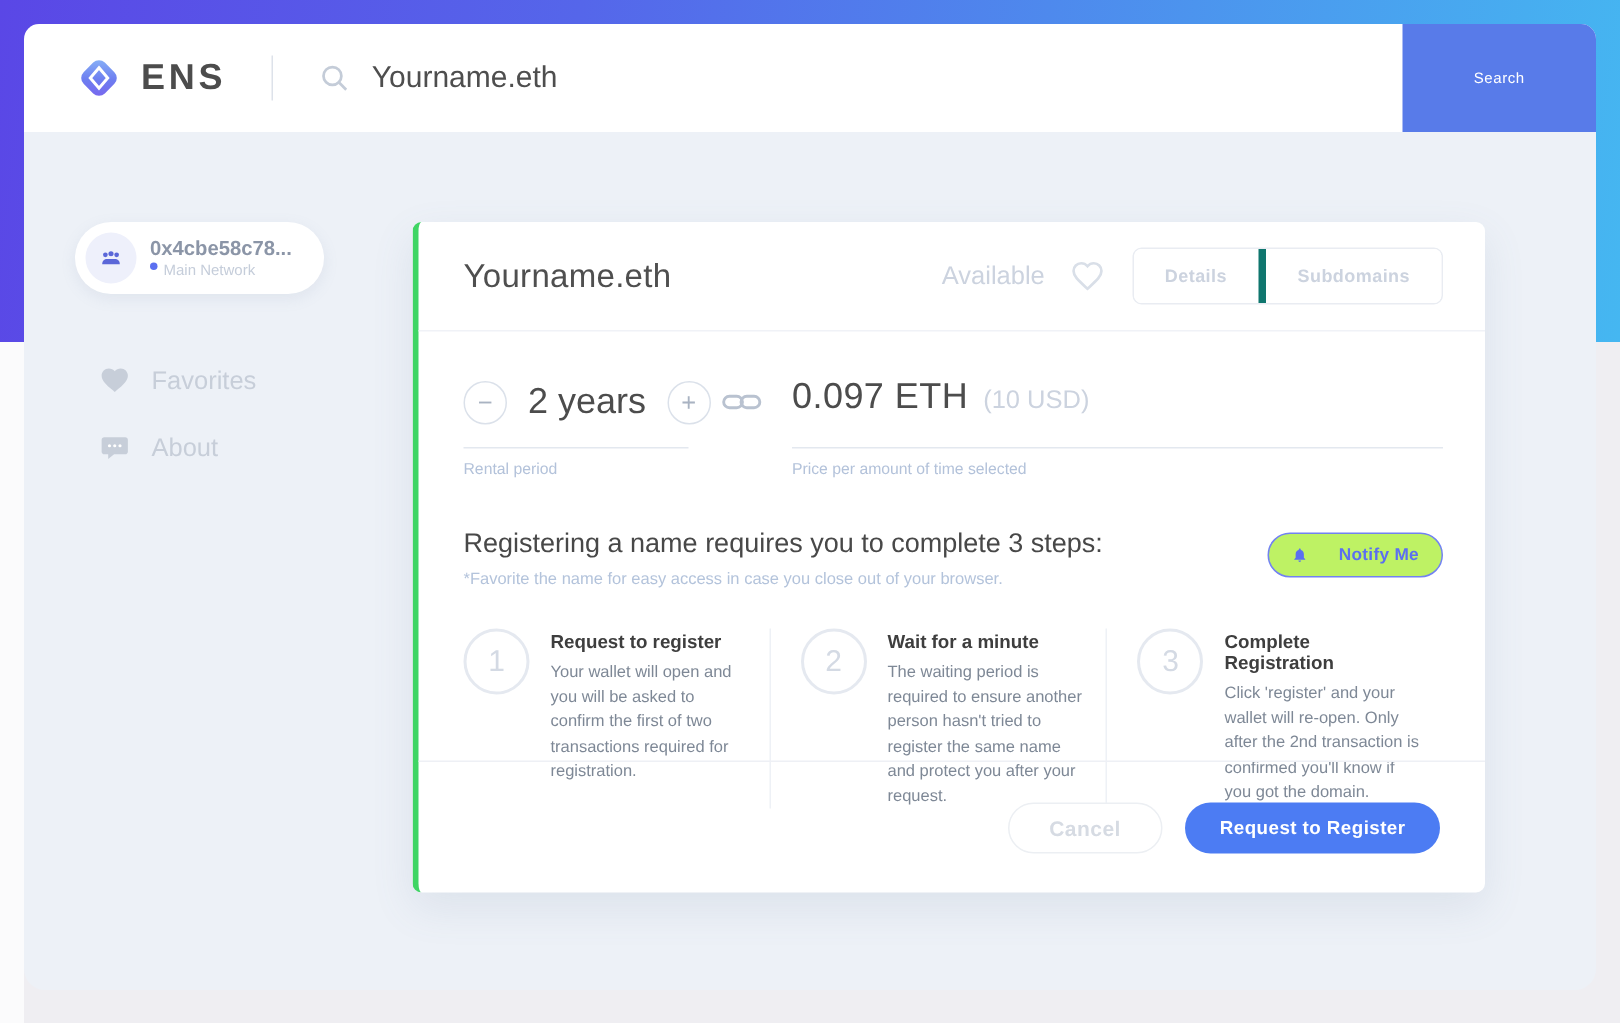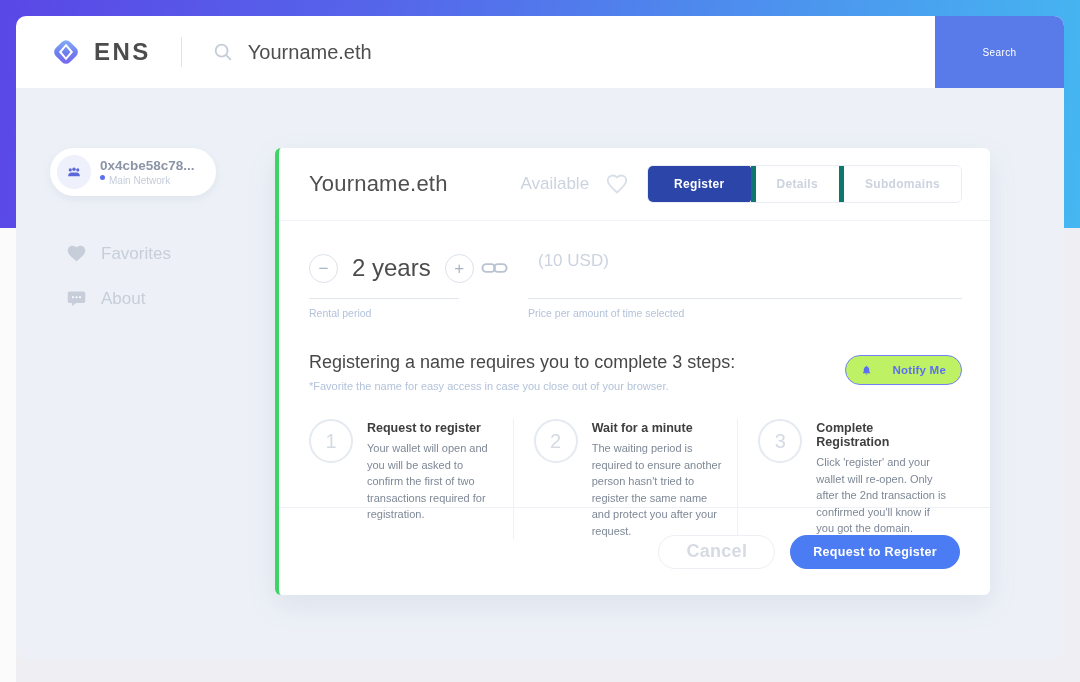--- a/index.html
+++ b/index.html
@@ -94,21 +94,21 @@
   .step + .step { border-left:1px solid #eef1f6; padding-left:20px; }
   .step-circle { width:44px; height:44px; border-radius:50%; border:2px solid #e5e9f0; color:#d4dae4;
     font-size:20px; display:flex; align-items:center; justify-content:center; flex:none; margin-right:14px; }
   .step-title { font-size:12.5px; font-weight:bold; color:#3e3e3e; margin:2px 0 5px; }
   .step-desc { font-size:11px; color:#7e8896; line-height:1.5; max-width:160px; }
 
   
   .card-footer { position:absolute; left:0; right:0; bottom:0; height:88px; border-top:1px solid #eef0f5;
     display:flex; align-items:center; justify-content:flex-end; padding:0 30px; gap:15px; }
   .cancel-btn { height:34px; border-radius:17px; border:1.5px solid #eceff3; background:#fff; color:#d6dbe3;
-    font-family:inherit; font-size:18px; font-weight:bold; padding:0 27px; cursor:pointer;
+    font-family:inherit; font-size:14px; font-weight:bold; padding:0 27px; cursor:pointer;
     letter-spacing:0.3px; }
   .submit-btn { height:34px; border-radius:17px; border:none; background:#4c7cf3; color:#fff;
     font-family:inherit; font-size:12.5px; font-weight:bold; padding:0 23px; cursor:pointer;
     letter-spacing:0.3px; }
 </style>
 </head>
 <body>
 
 <div class="page">
   <div class="gradient-band"></div>
@@ -186,21 +186,20 @@
       <div class="card-header">
         <span class="domain-title">Yourname.eth</span>
         <div class="header-right">
           <span class="availability">Available</span>
           <span class="fav-heart">
             <svg width="24" height="24" viewBox="0 0 24 24" fill="none" stroke="#d9dfe8" stroke-width="1.8">
               <path d="M12 20.5l-1.35-1.23C5.85 15 2.7 12.1 2.7 8.6c0-2.85 2.25-5.1 5.1-5.1 1.6 0 3.15.75 4.2 1.95 1.05-1.2 2.6-1.95 4.2-1.95 2.85 0 5.1 2.25 5.1 5.1 0 3.5-3.15 6.4-7.95 10.67L12 20.5z"></path>
             </svg>
           </span>
           <div class="tabs">
-            <div class="tab active">Register</div>
             <div class="tab">Details</div>
             <div class="tab">Subdomains</div>
           </div>
         </div>
       </div>
 
       <div class="card-body">
 
         <div class="pricing-row">
           <div class="rental-col">
@@ -213,20 +212,21 @@
             <div class="field-label">Rental period</div>
           </div>
           <div class="link-icon-wrap">
             <svg width="27" height="16" viewBox="0 0 28 16" fill="none" stroke="#b9c2d0" stroke-width="2">
               <rect x="1.5" y="4" width="13" height="8" rx="4"></rect>
               <rect x="13.5" y="4" width="13" height="8" rx="4"></rect>
             </svg>
           </div>
           <div class="price-col">
             <div class="price-line">
+              <span class="price-eth">0.097 ETH</span>
               <span class="price-usd">(10 USD)</span>
             </div>
             <div class="field-underline"></div>
             <div class="field-label">Price per amount of time selected</div>
           </div>
         </div>
 
         <div class="steps-heading-row">
           <div>
             <div class="steps-heading">Registering a name requires you to complete 3 steps:</div>

